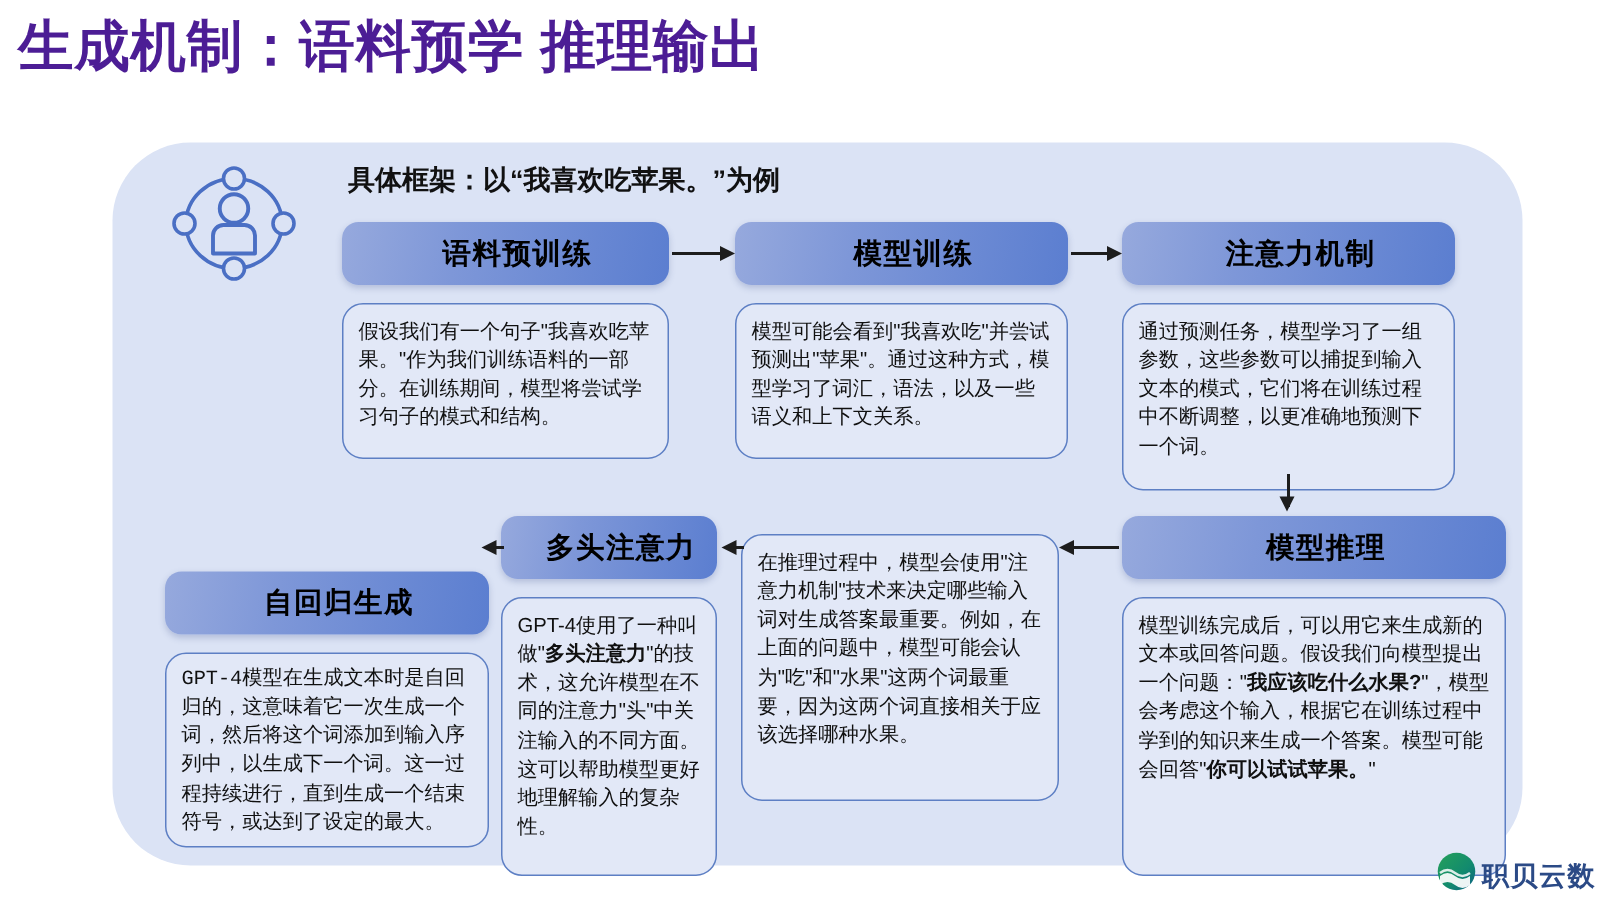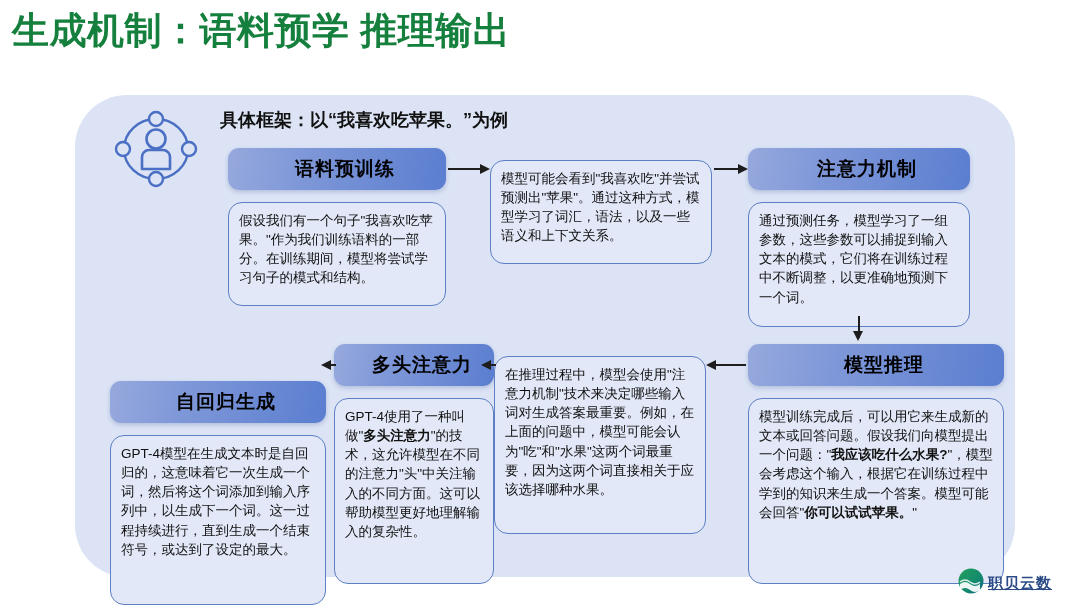--- a/index.html
+++ b/index.html
@@ -15,21 +15,21 @@
     position: relative;
   }
 
   
   #slide-title {
     position: absolute;
     left: 12px;
     top: 6px;
     font-size: 37px;
     font-weight: bold;
-    color: #15803d;
+    color: #4c1d95;
     letter-spacing: 0.5px;
     white-space: nowrap;
   }
 
   
   #panel {
     position: absolute;
     left: 75px;
     top: 95px;
     width: 940px;
@@ -43,21 +43,21 @@
     position: absolute;
     left: 110px;
     top: 103px;
     width: 92px;
     height: 92px;
   }
 
   
   #subtitle {
     position: absolute;
-    left: 220px;
+    left: 232px;
     top: 108px;
     font-size: 18px;
     font-weight: bold;
     color: #111111;
     white-space: nowrap;
   }
 
   
   .node {
     position: absolute;
@@ -93,24 +93,24 @@
   
   #node-pretrain   { left: 228px; top: 148px; width: 218px; }
   #node-train      { left: 490px; top: 148px; width: 222px; }
   #node-params     { left: 748px; top: 148px; width: 222px; }
   #node-pretrain .node-body { height: 104px; }
   #node-train   .node-body  { height: 104px; }
   #node-params  .node-body  { height: 125px; }
 
   
   #node-autoregress { left: 110px; top: 344px; width: 216px; margin-top: 37px; }
-  #node-multihead   { left: 334px; top: 344px; width: 160px; }
+  #node-multihead   { left: 334px; top: 344px; width: 144px; }
   #node-attention   { left: 494px; top: 344px; width: 212px; }
   #node-inference   { left: 748px; top: 344px; width: 256px; }
-  #node-autoregress .node-body { height: 170px; }
+  #node-autoregress .node-body { height: 130px; font-family: Liberation Mono, monospace; }
   #node-multihead   .node-body { height: 186px; }
   #node-attention   .node-body { height: 178px; }
   #node-inference   .node-body { height: 186px; }
 
   
   .conn {
     position: absolute;
     background: #1d1d1d;
   }
   .conn-h { height: 1.6px; }
@@ -139,25 +139,24 @@
   
   #watermark {
     position: absolute;
     left: 958px;
     top: 568px;
     display: flex;
     align-items: center;
     gap: 4px;
   }
   #watermark-text {
-    font-size: 15px;
+    font-size: 18px;
     font-weight: bold;
     color: #2b4a86;
     letter-spacing: 1px;
-    text-decoration: underline;
   }
 </style>
 </head>
 <body>
 
 <div id="slide-title">生成机制：语料预学 推理输出</div>
 
 <div id="panel"></div>
 
 <div id="persona-icon">
@@ -173,20 +172,21 @@
 </div>
 
 <div id="subtitle">具体框架：以“我喜欢吃苹果。”为例</div>
 
 <div class="node" id="node-pretrain">
   <div class="node-header">语料预训练</div>
   <div class="node-body">假设我们有一个句子"我喜欢吃苹果。"作为我们训练语料的一部分。在训练期间，模型将尝试学习句子的模式和结构。</div>
 </div>
 
 <div class="node" id="node-train">
+  <div class="node-header">模型训练</div>
   <div class="node-body">模型可能会看到"我喜欢吃"并尝试预测出"苹果"。通过这种方式，模型学习了词汇，语法，以及一些语义和上下文关系。</div>
 </div>
 
 <div class="node" id="node-params">
   <div class="node-header">注意力机制</div>
   <div class="node-body">通过预测任务，模型学习了一组参数，这些参数可以捕捉到输入文本的模式，它们将在训练过程中不断调整，以更准确地预测下一个词。</div>
 </div>
 
 <div class="node" id="node-autoregress">
   <div class="node-header">自回归生成</div>

